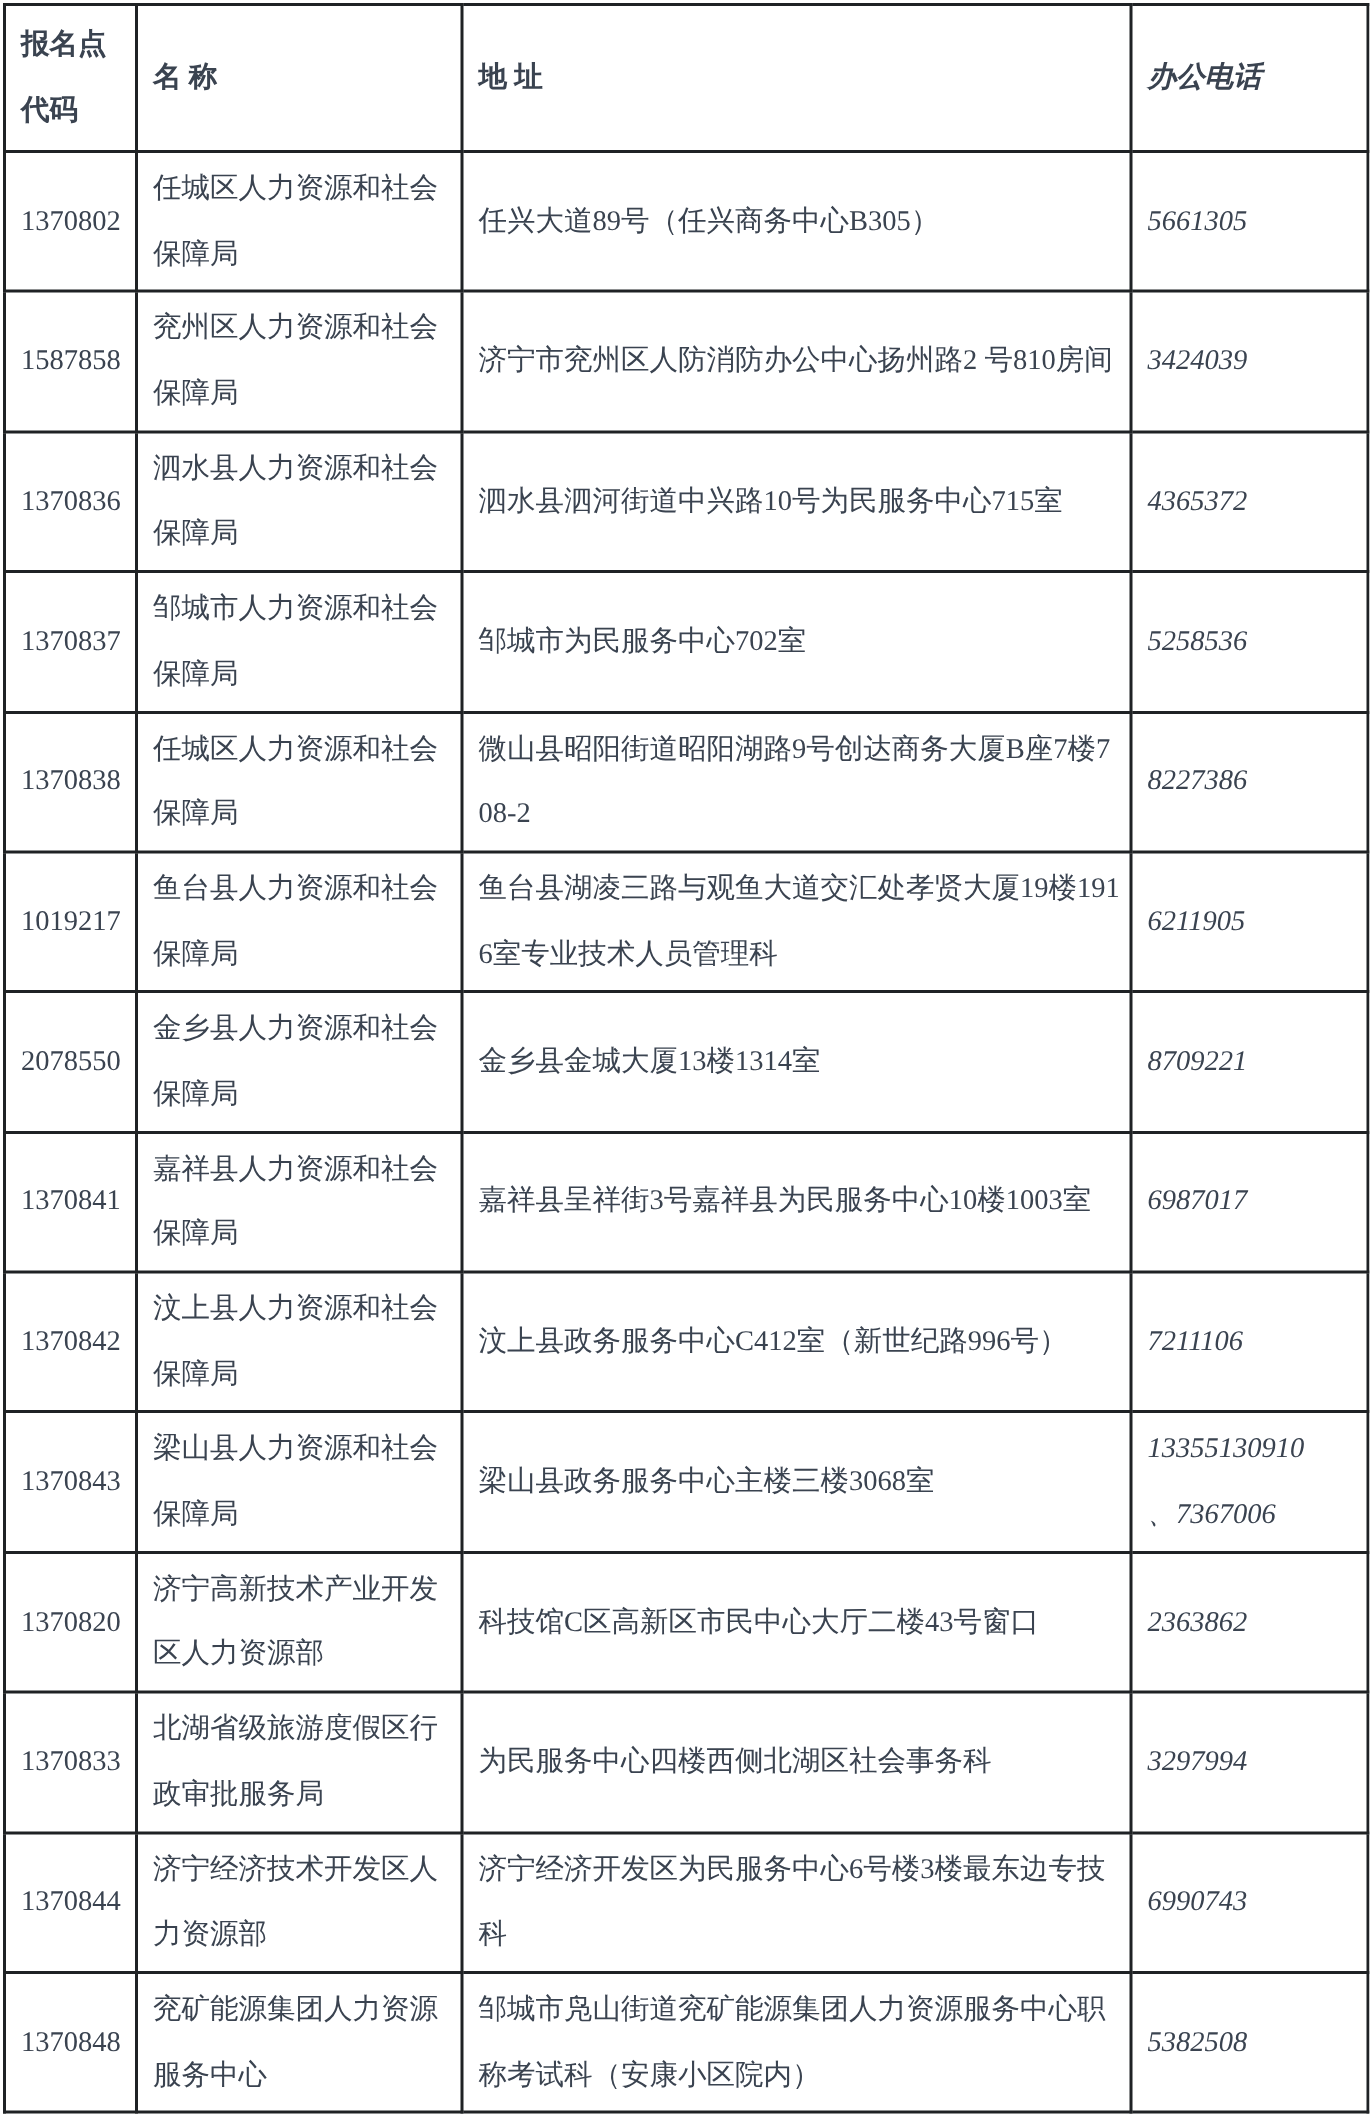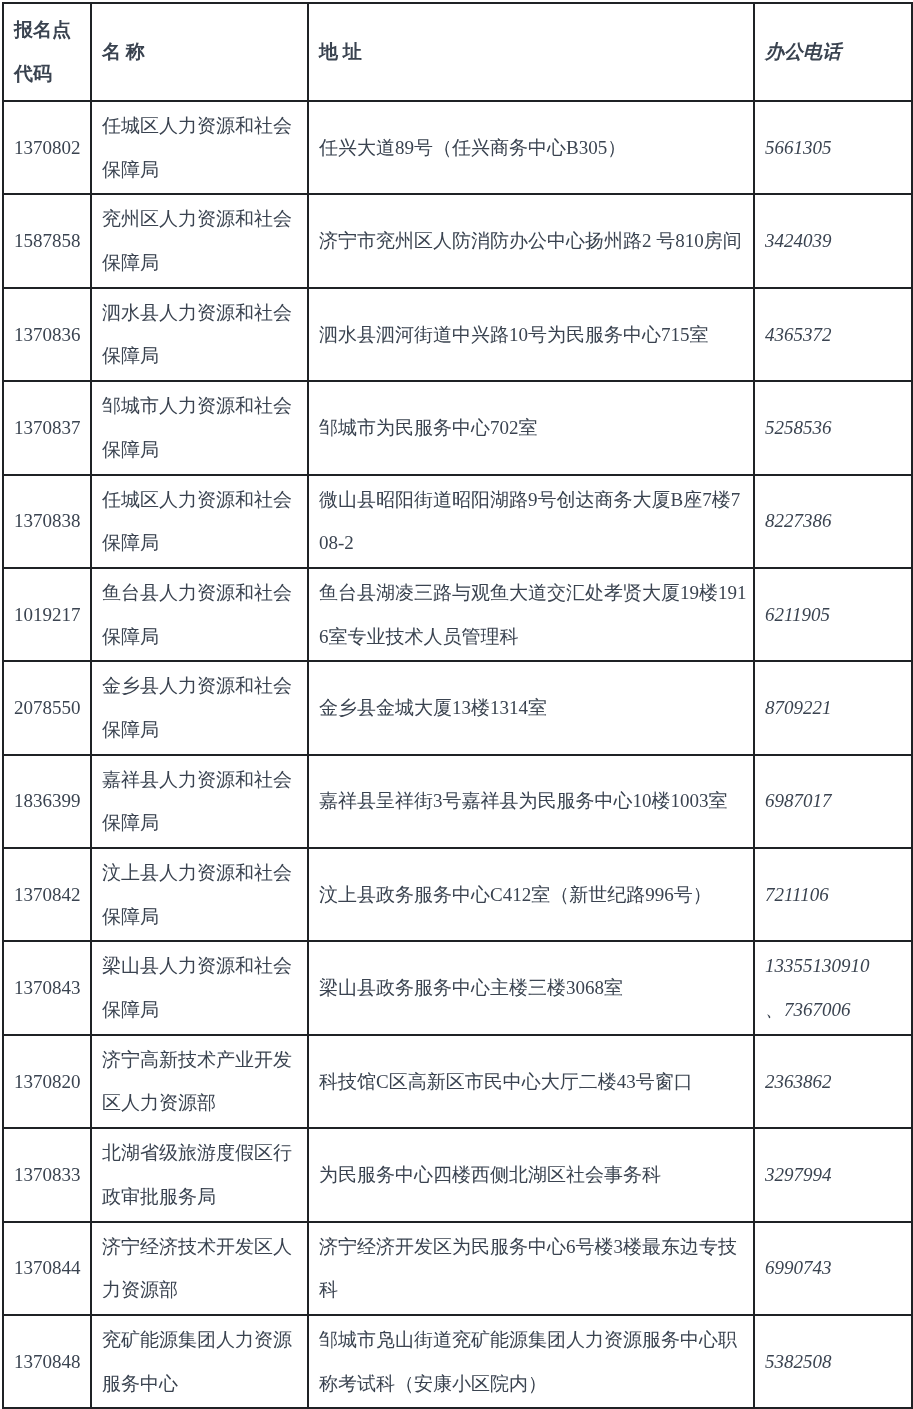--- a/index.html
+++ b/index.html
@@ -105,21 +105,21 @@
         <td class="cell-address">鱼台县湖凌三路与观鱼大道交汇处孝贤大厦19楼1916室专业技术人员管理科</td>
         <td class="cell-phone">6211905</td>
       </tr>
       <tr class="h-normal">
         <td class="cell-code">2078550</td>
         <td class="cell-name">金乡县人力资源和社会保障局</td>
         <td class="cell-address">金乡县金城大厦13楼1314室</td>
         <td class="cell-phone">8709221</td>
       </tr>
       <tr class="h-normal">
-        <td class="cell-code">1836399</td>
+        <td class="cell-code">1370841</td>
         <td class="cell-name">嘉祥县人力资源和社会保障局</td>
         <td class="cell-address">嘉祥县呈祥街3号嘉祥县为民服务中心10楼1003室</td>
         <td class="cell-phone">6987017</td>
       </tr>
       <tr class="h-normal">
         <td class="cell-code">1370842</td>
         <td class="cell-name">汶上县人力资源和社会保障局</td>
         <td class="cell-address">汶上县政务服务中心C412室（新世纪路996号）</td>
         <td class="cell-phone">7211106</td>
       </tr>

